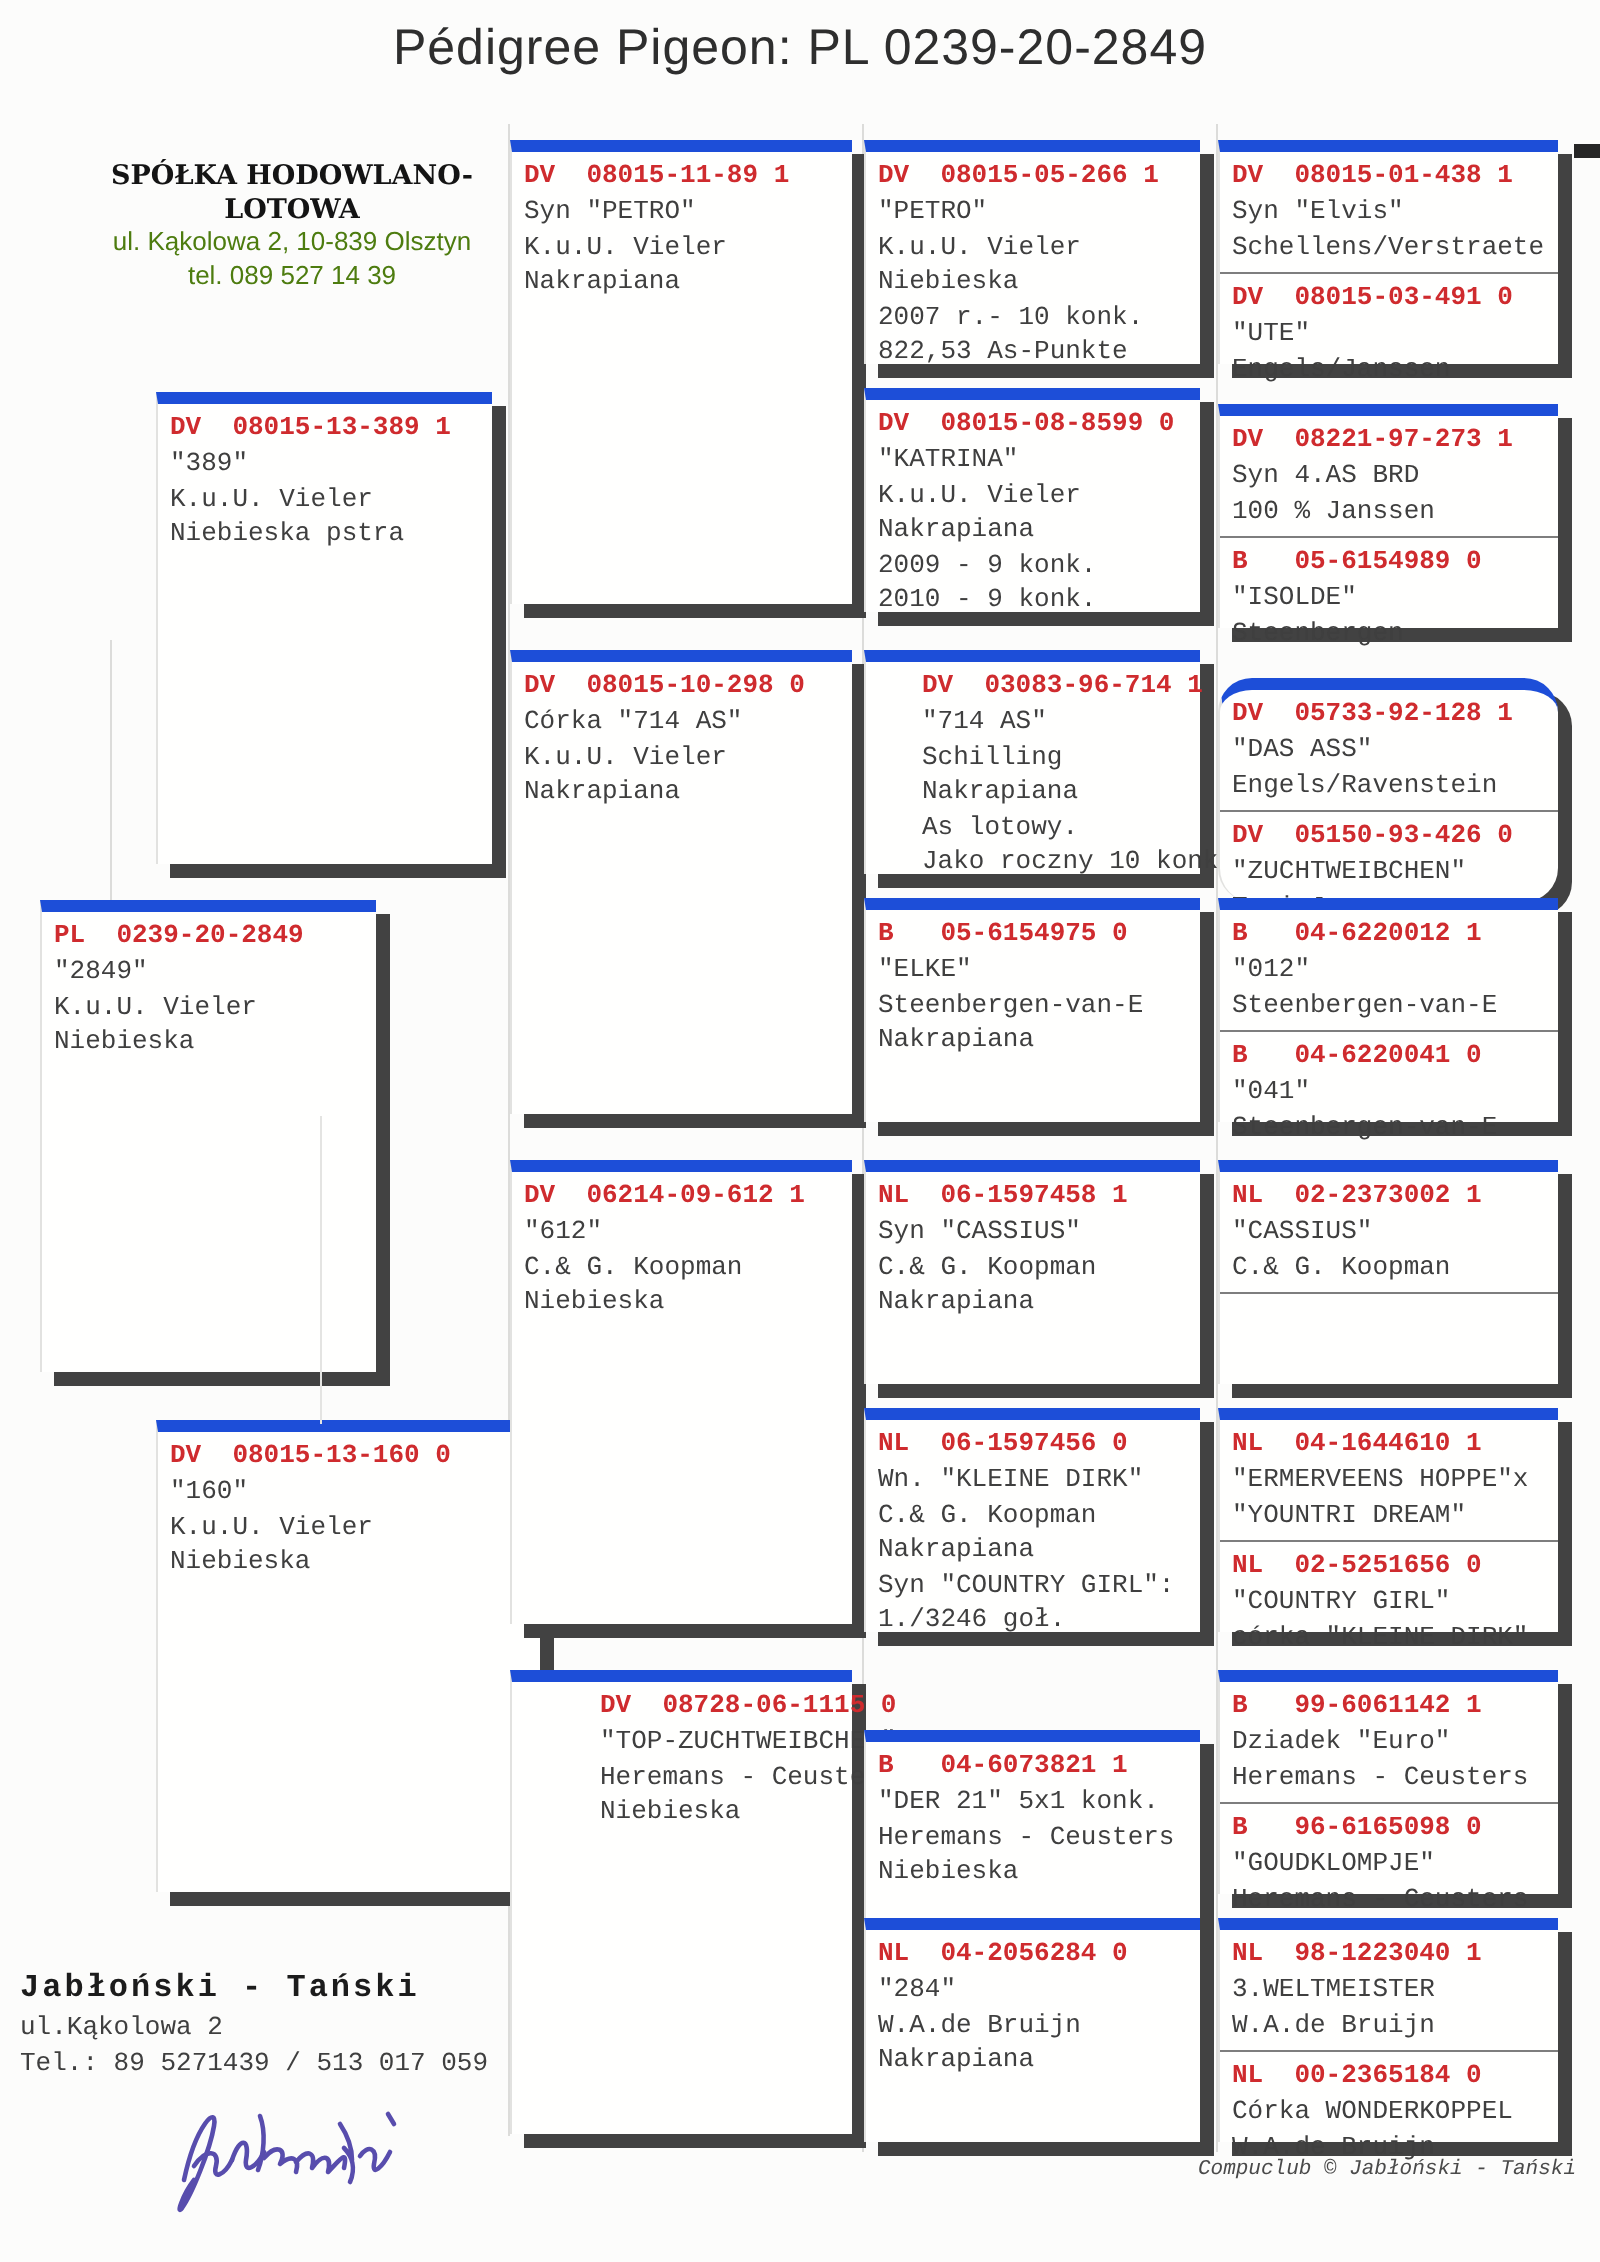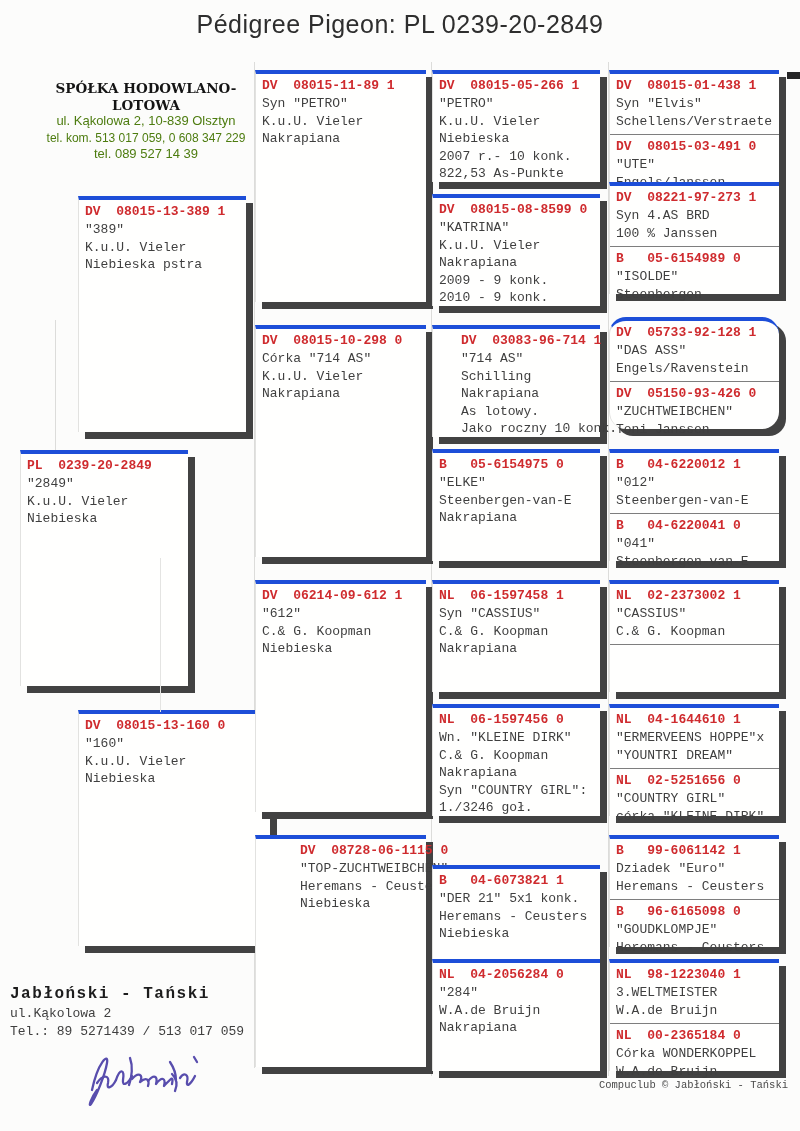--- a/index.html
+++ b/index.html
@@ -17,54 +17,53 @@
     position:absolute; left:33px; top:80px; width:226px;
     text-align:center; color:#141414; line-height:16.5px;
   }
   .lh-serif  { font-family:"DejaVu Serif", serif; font-weight:bold; font-size:13.5px; }
   .lh-italic { font-family:"DejaVu Serif", serif; font-weight:bold; font-style:italic; font-size:13.5px; }
   .lh-sans   { font-family:"Liberation Sans", sans-serif; font-size:13px; color:#4d7c0f; }
   .lh-sans.small { font-size:12px; }
 
   .pbox {
     position:absolute; background:#fffffe; box-sizing:border-box;
-    border-left:1px solid #e2e2e0; border-top:4px solid #1d4ed8;
+    border-left:1px solid #e2e2e0; border-top:6px solid #1d4ed8;
     box-shadow:7px 7px 0 #424242;
     padding:3px 6px 0 6px; z-index:2;
   }
   .code  { font-size:13px; line-height:18px; font-weight:bold; color:#cf2b2e; white-space:pre; }
   .bline { font-size:13px; line-height:17.5px; color:#3f3f3f; white-space:pre; }
   .divider { height:0; border-top:1px solid #7e7e7e; margin:4px -6px 3px -6px; }
 
   .vline { position:absolute; width:1px; background:#dcdcda; z-index:1; }
   .vline.over { z-index:3; background:#e4e4e2; }
   .scan-mark { position:absolute; background:#262626; z-index:1; }
 
   .footer-left { position:absolute; left:10px; top:983px; color:#1c1c1c; }
   .footer-name { font-size:16px; font-weight:bold; letter-spacing:1.5px; line-height:22px; }
   .footer-line { font-size:13px; color:#3f3f3f; line-height:17.5px; white-space:pre; }
 
   .signature { position:absolute; left:82px; top:1050px; z-index:4; }
 
   .credit {
     position:absolute; right:12px; top:1079px;
-    font-size:10.5px; color:#4a4a4a; white-space:pre;margin-left:47px;
+    font-style:italic; font-size:10.5px; color:#4a4a4a; white-space:pre;margin-left:47px;
   }
 </style>
 </head>
 <body>
 
 <div class="page">
 
   <div class="title">Pédigree Pigeon: PL  0239-20-2849</div>
 
   <div class="letterhead">
     <div class="lh-serif">SPÓŁKA HODOWLANO-LOTOWA</div>
     <div class="lh-sans">ul. Kąkolowa 2, 10-839 Olsztyn</div>
-    <div class="lh-sans small">tel. kom. 513 017 059, 0 608 347 229</div>
     <div class="lh-sans">tel. 089 527 14 39</div>
   </div>
 
   <div class="vline" style="left:254px; top:62px;  height:1006px;"></div>
   <div class="vline" style="left:431px; top:62px;  height:1014px;"></div>
   <div class="vline" style="left:608px; top:62px;  height:1014px;"></div>
   <div class="vline" style="left:55px;  top:320px; height:132px;"></div>
   <div class="vline over" style="left:160px; top:558px; height:154px;"></div>
   <div class="scan-mark" style="left:787px; top:72px; width:13px; height:7px;"></div>
 
@@ -169,30 +168,30 @@
       </div>
       <div class="pbox" style="left: 609px; top: 70px; width: 170px; height: 112px;">
         <div class="code">DV  08015-01-438 1</div>
         <div class="bline">Syn "Elvis"</div>
         <div class="bline">Schellens/Verstraete</div>
         <div class="divider"></div>
         <div class="code">DV  08015-03-491 0</div>
         <div class="bline">"UTE"</div>
         <div class="bline">Engels/Janssen</div>
       </div>
-      <div class="pbox" style="left: 609px; top: 182px; width: 170px; height: 112px;">
+      <div class="pbox" style="left: 609px; top: 202px; width: 170px; height: 112px;">
         <div class="code">DV  08221-97-273 1</div>
         <div class="bline">Syn 4.AS BRD</div>
         <div class="bline">100 % Janssen</div>
         <div class="divider"></div>
         <div class="code">B   05-6154989 0</div>
         <div class="bline">"ISOLDE"</div>
         <div class="bline">Steenbergen</div>
       </div>
-      <div class="pbox" style="left: 609px; top: 317px; width: 170px; height: 112px; border-radius: 17px;">
+      <div class="pbox" style="left: 609px; top: 339px; width: 170px; height: 112px; border-radius: 17px;">
         <div class="code">DV  05733-92-128 1</div>
         <div class="bline">"DAS ASS"</div>
         <div class="bline">Engels/Ravenstein</div>
         <div class="divider"></div>
         <div class="code">DV  05150-93-426 0</div>
         <div class="bline">"ZUCHTWEIBCHEN"</div>
         <div class="bline">Toni Janssen</div>
       </div>
       <div class="pbox" style="left: 609px; top: 449px; width: 170px; height: 112px;">
         <div class="code">B   04-6220012 1</div>

